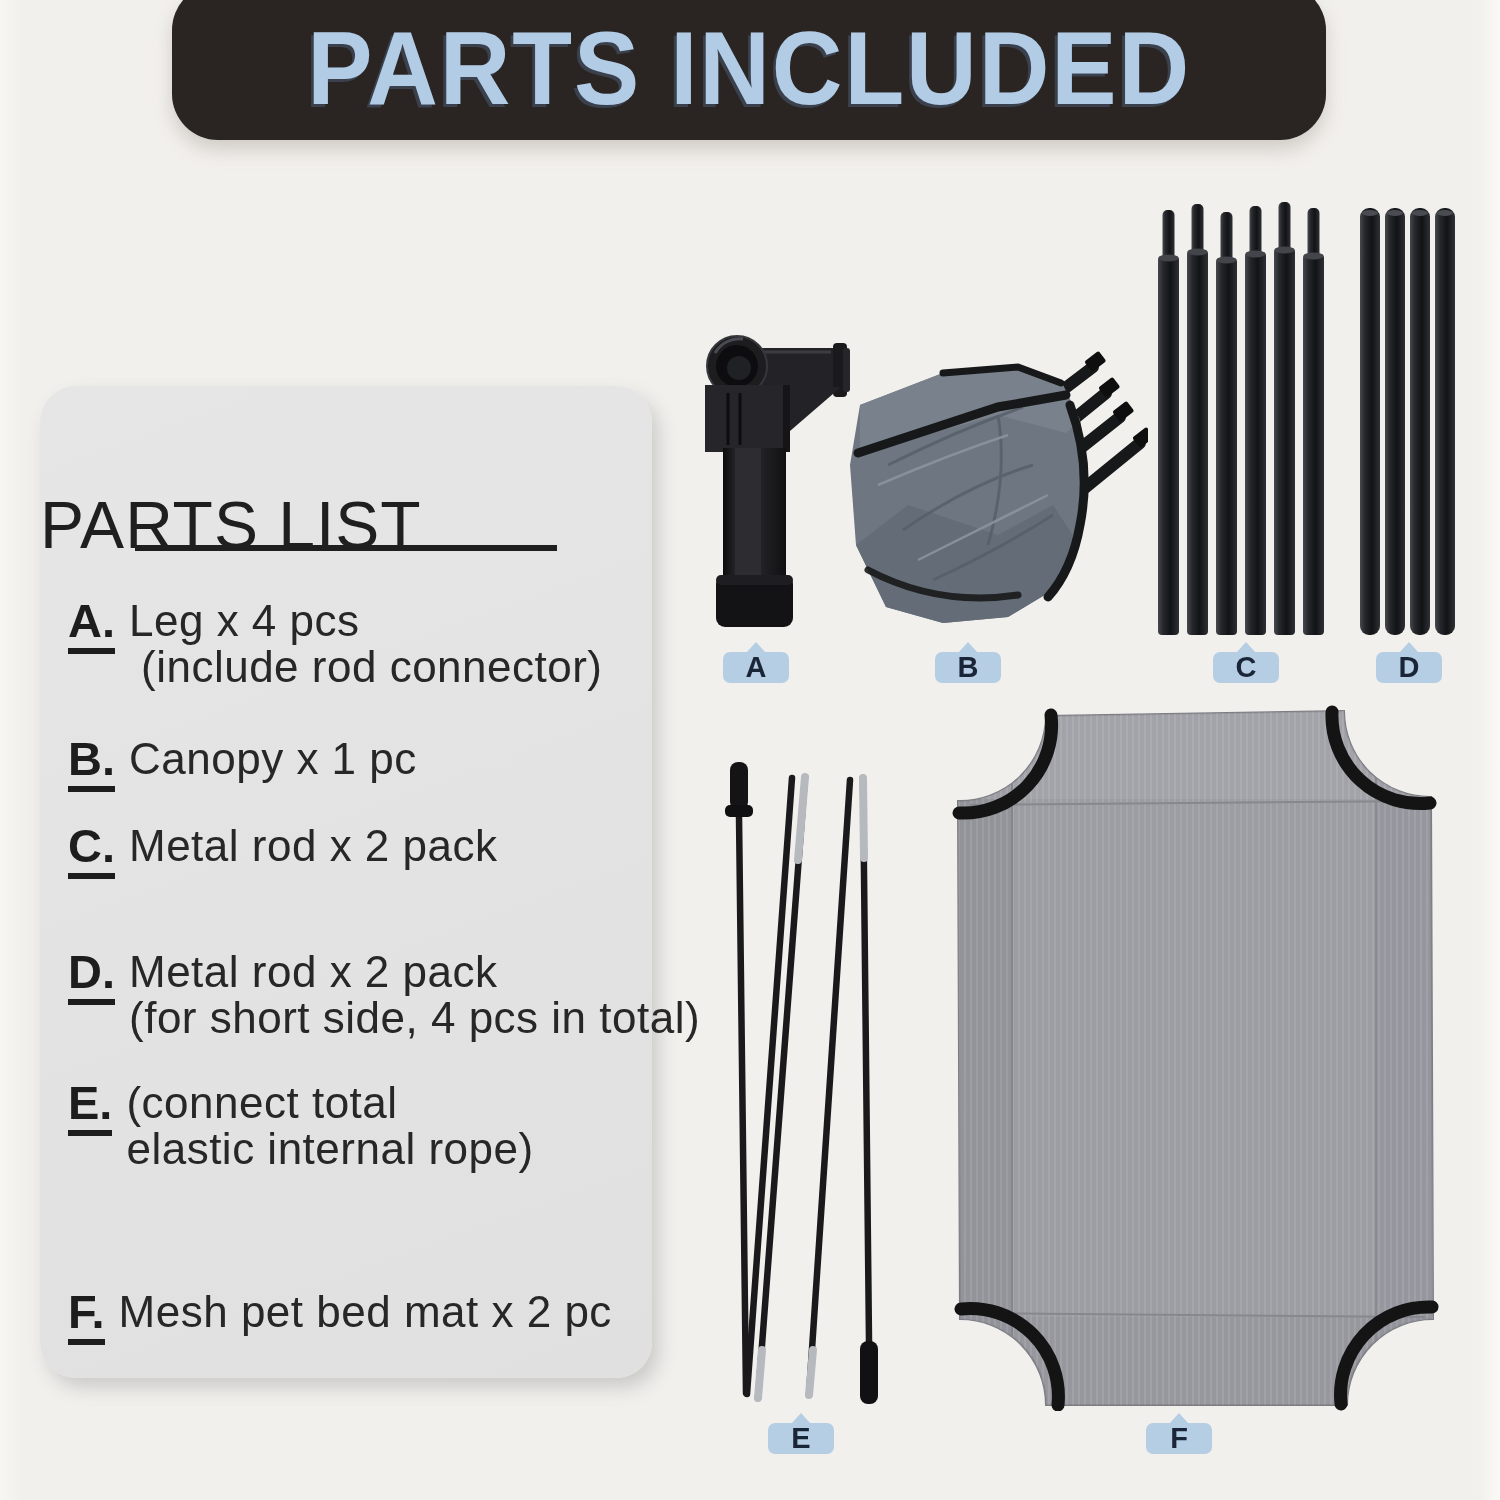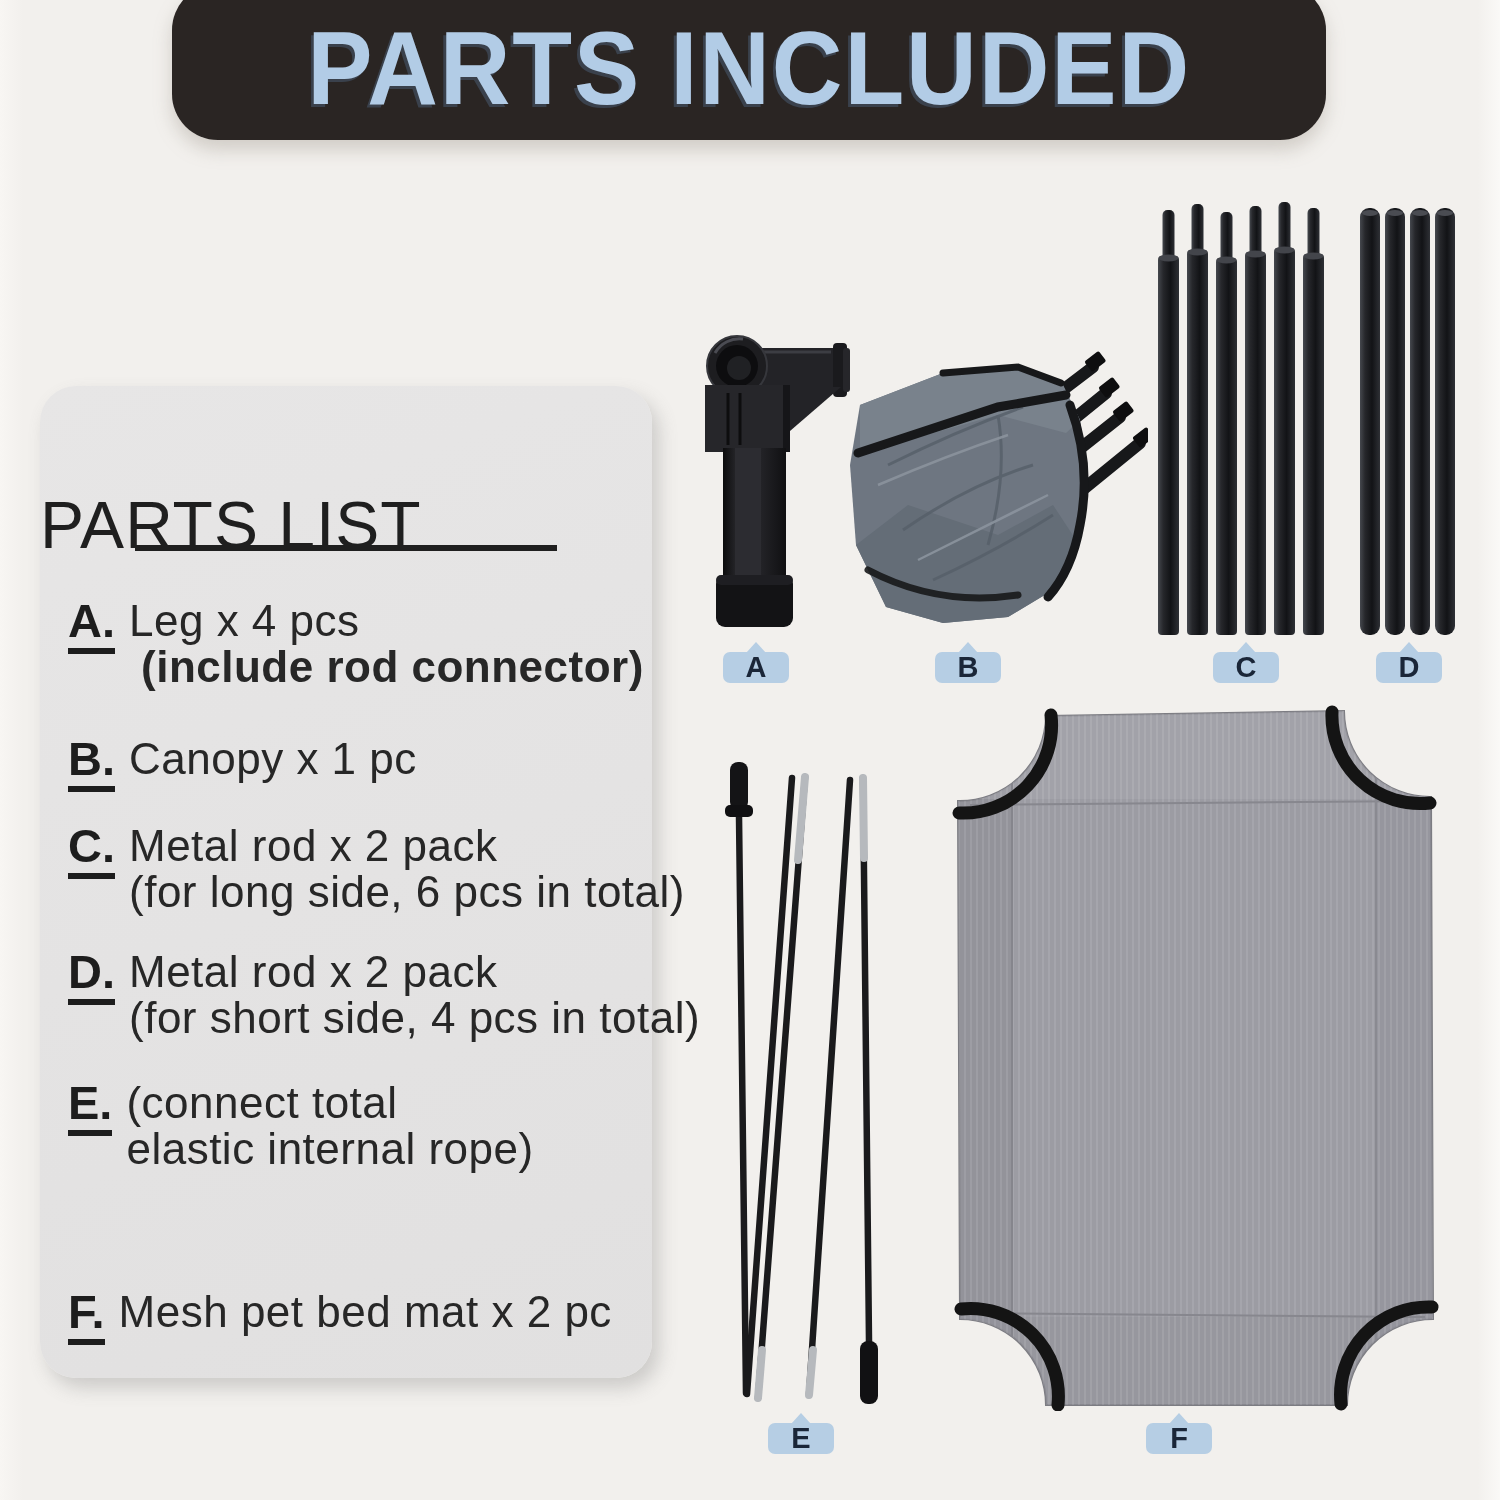--- a/index.html
+++ b/index.html
@@ -44,21 +44,21 @@
     position:absolute;left:68px;display:flex;align-items:flex-start;
   }
   .item .letter{
     font-size:47px;font-weight:bold;color:#1d1d1d;line-height:46px;
     border-bottom:6px solid #1d1d1d;padding-bottom:4px;margin-right:14px;
   }
   .item .lines{display:block;}
   .item .line{
     font-size:44px;line-height:46px;color:#272727;letter-spacing:.5px;white-space:nowrap;
   }
-  .item .line.indent{padding-left:12px;font-weight:bold;}
+  .item .line.indent{padding-left:12px;}
 
   
   .plabel{
     position:absolute;width:66px;height:31px;background:#b6cee4;border-radius:7px;
     display:flex;align-items:center;justify-content:center;
     font-size:29px;font-weight:bold;color:#1a2638;
   }
   .plabel .tri{
     position:absolute;top:-10px;left:50%;margin-left:-10px;width:0;height:0;
     border-left:10px solid transparent;border-right:10px solid transparent;
@@ -92,21 +92,20 @@
     <span class="letter">B.</span>
     <div class="lines">
       <div class="line">Canopy x 1 pc</div>
     </div>
   </div>
 
   <div class="item" style="top:823px">
     <span class="letter">C.</span>
     <div class="lines">
       <div class="line">Metal rod x 2 pack</div>
-      <div class="line">(for long side, 6 pcs in total)</div>
     </div>
   </div>
 
   <div class="item" style="top:949px">
     <span class="letter">D.</span>
     <div class="lines">
       <div class="line">Metal rod x 2 pack</div>
       <div class="line">(for short side, 4 pcs in total)</div>
     </div>
   </div>

